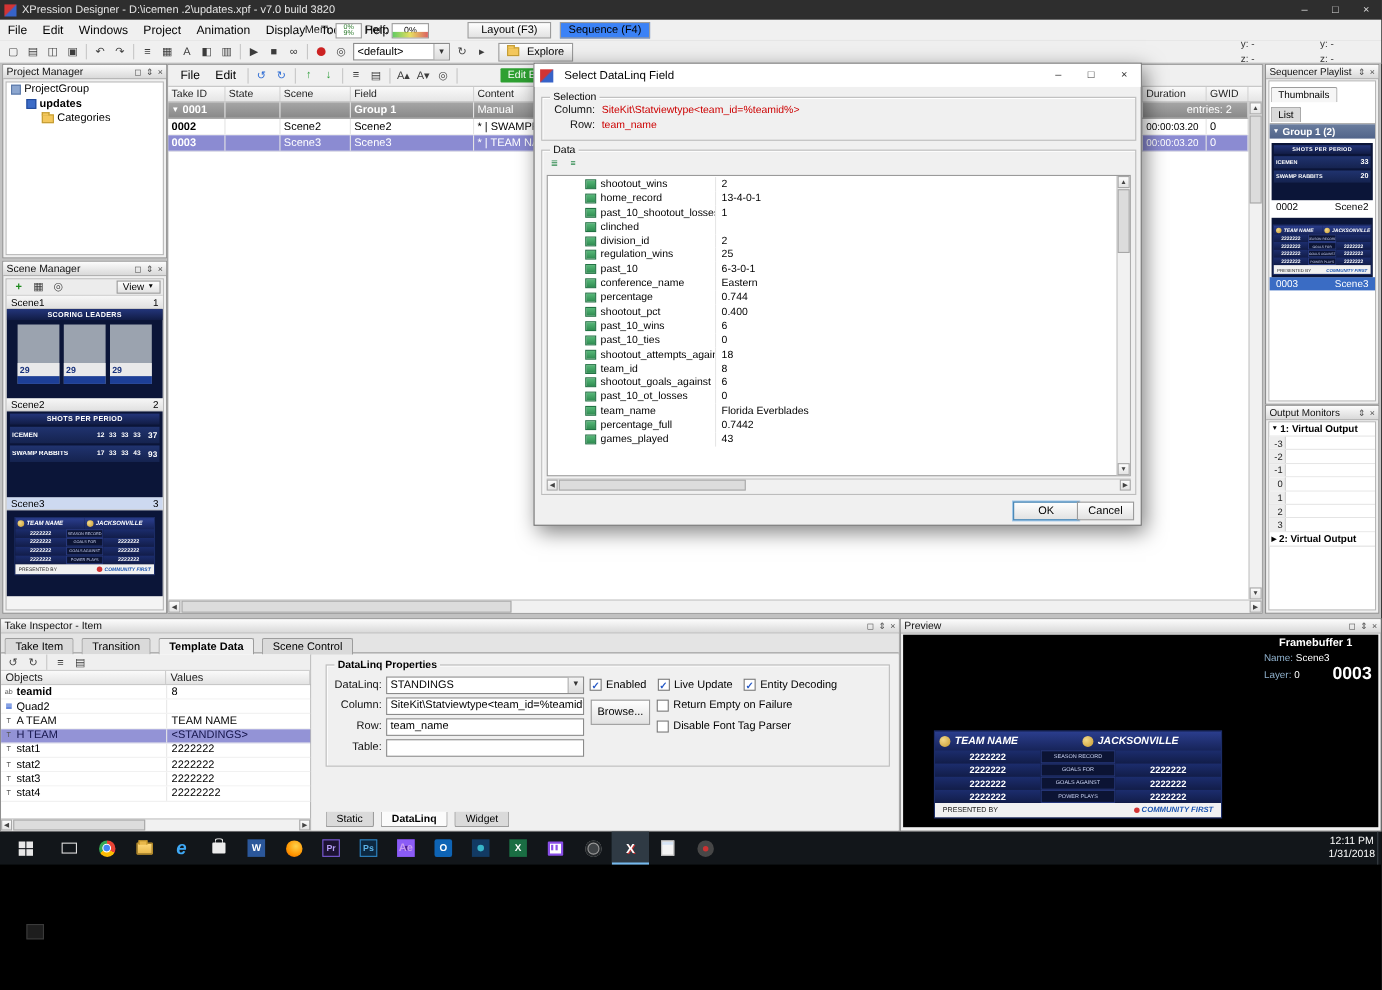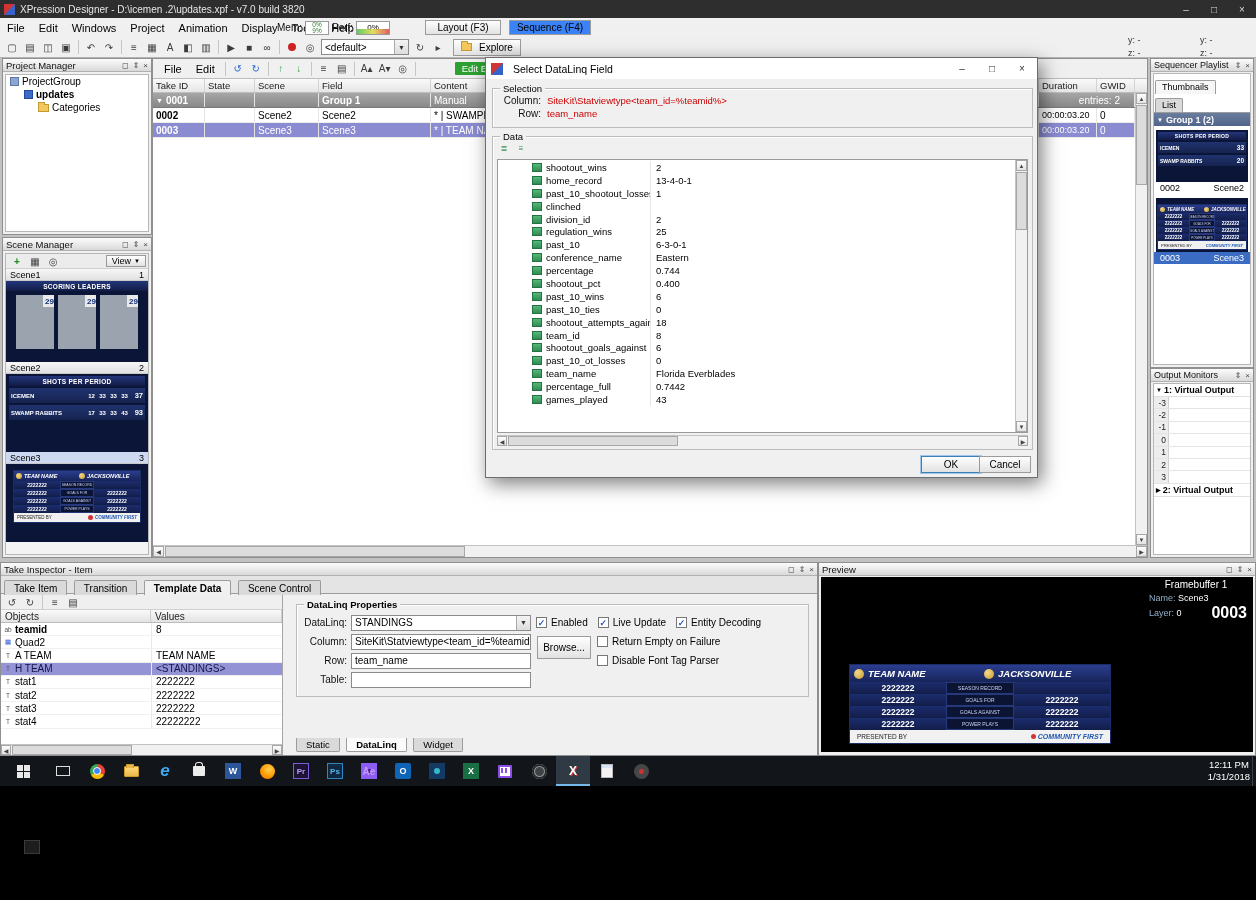--- a/index.html
+++ b/index.html
@@ -36,21 +36,21 @@
 .trw{display:flex;align-items:center;height:13px;font-size:10px;white-space:nowrap;color:#000}
 .fold{position:relative;width:11px;height:8px;background:#f3c75c;border:1px solid #c29b32;margin-right:3px;flex:none}
 .fold:before{content:"";position:absolute;left:-1px;top:-3px;width:5px;height:2px;background:#f3c75c;border:1px solid #c29b32;border-bottom:none}
 .sqi{width:9px;height:9px;margin-right:3px;flex:none}
 
 .smtb{height:15px;background:#ececec;border-bottom:1px solid #cfcfcf;display:flex;align-items:center;padding:0 2px}
 .shead{height:12px;background:linear-gradient(#f7f7f7,#e1e1e1);border-bottom:1px solid #c8c8c8;display:flex;align-items:center;font-size:9px;padding:0 4px;color:#000}
 .shead.sel{background:#cdd9f0}
 .thumb{background:#0b1538;overflow:hidden;position:relative}
 .navttl{height:10px;background:linear-gradient(#23357a,#111c45);color:#fff;font-size:6.5px;font-weight:bold;display:flex;align-items:center;justify-content:center;letter-spacing:.3px}
-.pcard{width:38px;height:54px;background:#9ba3af;display:flex;flex-direction:row;justify-content:flex-end}
+.pcard{width:38px;height:54px;background:#9ba3af;display:flex;flex-direction:column;justify-content:flex-end}
 .pband{height:12px;background:#e9e9ea;display:flex;align-items:center;font-size:8px;font-weight:bold;color:#16307c;padding-left:2px}
 .pblue{height:7px;background:#1d3f97}
 .shrow{display:flex;align-items:center;background:linear-gradient(#20336f,#15234f);color:#fff;margin-top:2px;font-weight:bold}
 .shrow .tm{flex:1;text-align:left;overflow:hidden;white-space:nowrap}
 .shrow .tt{text-align:right}
 
 .st{display:flex;flex-direction:column;background:#0a102c;border:1px solid #1b2c66}
 .sth{display:flex;color:#fff;font-weight:bold;font-style:italic}
 .sth>div{flex:1;display:flex;align-items:center;background:linear-gradient(#2b3e8e,#17245a);overflow:hidden;white-space:nowrap}
 .sldot{border-radius:50%;background:radial-gradient(circle at 35% 35%,#f3d98a,#c89a2e);flex:none}
@@ -738,21 +738,21 @@
               <span class="v">2222222</span>
             </div>
         <div class="stf">
               <span>PRESENTED BY</span>
               <span class="grow"></span>
               <span class="spdot"></span>
               <span class="spon">COMMUNITY FIRST</span>
             </div>
       </div>
       <div class="ab" style="right:4px;top:2px;width:106px">
-        <div style="font-size:10px;font-weight:normal;color:#fff;text-align:center">Framebuffer 1</div>
+        <div style="font-size:10px;font-weight:bold;color:#fff;text-align:center">Framebuffer 1</div>
         <div style="font-size:9px;margin-top:3px;padding-left:6px"><span style="color:#8fb0cc">Name:</span> <span style="color:#fff">Scene3</span></div>
         <div class="fx" style="margin-top:1px;padding-left:6px">
           <span style="font-size:9px"><span style="color:#8fb0cc">Layer:</span> <span style="color:#fff">0</span></span>
           <span class="grow"></span>
           <span style="font-size:16px;font-weight:bold;color:#fff;margin-right:2px">0003</span>
         </div>
       </div>
     </div>
   </div>
 

